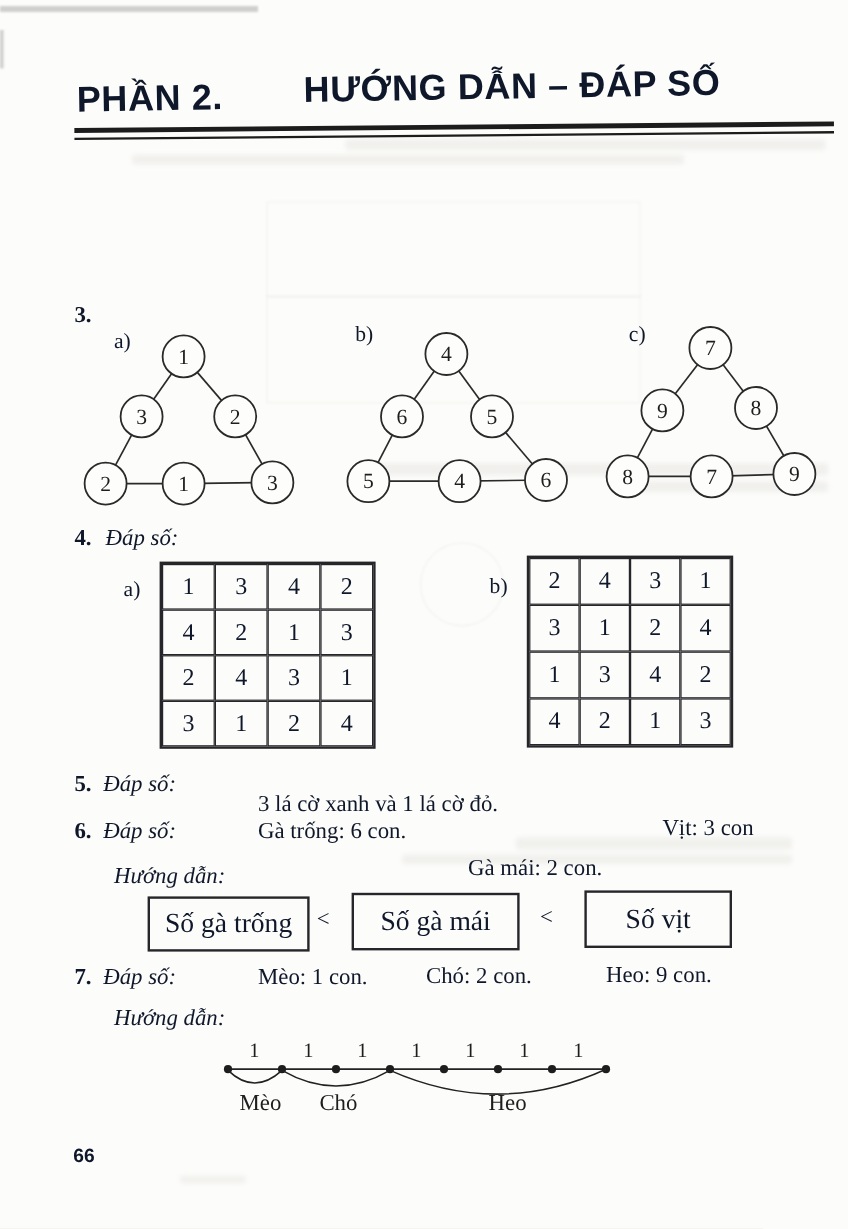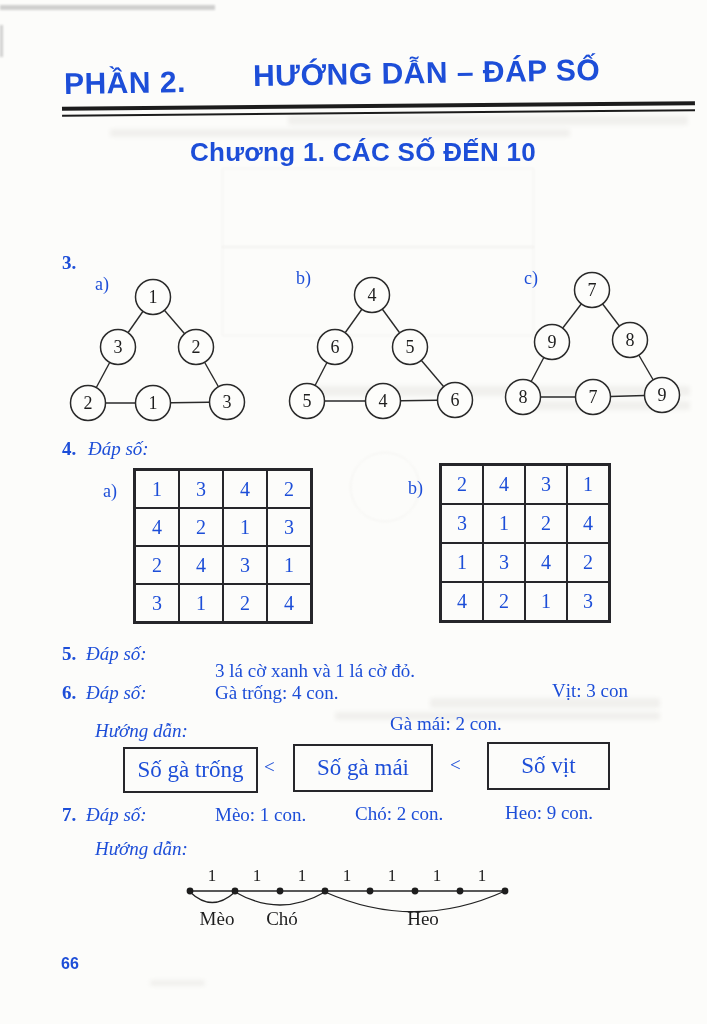--- a/index.html
+++ b/index.html
@@ -1,19 +1,19 @@
 <!DOCTYPE html>
 <html><head>
 <meta charset="utf-8">
 <style>
   html,body{margin:0;padding:0;background:#e9e7e3;}
   .page{
     position:relative;width:707px;height:1024px;margin:0 auto;
     background:#fcfcfa;overflow:hidden;
-    font-family:"Liberation Serif","DejaVu Serif",serif;color:#1d4ed8;
+    font-family:"Liberation Serif","DejaVu Serif",serif;color:#0f172a;
   }
   .abs{position:absolute;white-space:nowrap;}
   .bold{font-weight:bold;}
   .ital{font-style:italic;}
   .sans{font-family:"Liberation Sans","DejaVu Sans",sans-serif;font-weight:bold;}
   .t19{font-size:19px;}
   .t18{font-size:18px;}
 
   
   .hdr-part{left:64px;top:66px;font-size:30px;letter-spacing:.5px;transform:rotate(-1deg);}
@@ -69,21 +69,20 @@
   <div class="bleed" style="left:300px;top:386px;width:390px;height:10px;"></div>
   <div class="bleed" style="left:520px;top:401px;width:170px;height:9px;"></div>
   <div class="bleed-circle" style="left:350px;top:452px;width:68px;height:68px;"></div>
   <div class="bleed" style="left:430px;top:698px;width:230px;height:10px;"></div>
   <div class="bleed" style="left:335px;top:712px;width:325px;height:8px;"></div>
   <div class="bleed" style="left:150px;top:980px;width:55px;height:6px;"></div>
 
   <div class="abs sans hdr-part">PHẦN 2.</div>
   <div class="abs sans hdr-title">HƯỚNG DẪN – ĐÁP SỐ</div>
   <div class="hdr-rule"></div>
-  <div class="abs sans chapter">Chương 1. CÁC SỐ ĐẾN 10</div>
 
   <div>
     <span class="abs bold t19" style="left:62px;top:252px;">3.</span>
     <span class="abs t18" style="left:95px;top:274px;">a)</span>
     <span class="abs t18" style="left:296px;top:268px;">b)</span>
     <span class="abs t18" style="left:524px;top:268px;">c)</span>
 
     <svg class="tri-svg" width="630" height="160" viewBox="0 0 630 160">
 
       <g>
@@ -198,21 +197,21 @@
 
   <div>
     <span class="abs bold t19" style="left:62px;top:643px;">5.</span>
     <span class="abs ital t19" style="left:86px;top:643px;">Đáp số:</span>
     <span class="abs t19" style="left:215px;top:660px;">3 lá cờ xanh và 1 lá cờ đỏ.</span>
   </div>
 
   <div>
     <span class="abs bold t19" style="left:62px;top:682px;">6.</span>
     <span class="abs ital t19" style="left:86px;top:682px;">Đáp số:</span>
-    <span class="abs t19" style="left:215px;top:682px;">Gà trống: 4 con.</span>
+    <span class="abs t19" style="left:215px;top:682px;">Gà trống: 6 con.</span>
     <span class="abs t19" style="left:390px;top:681px;margin-top:32px;">Gà mái: 2 con.</span>
     <span class="abs t19" style="left:552px;top:680px;">Vịt: 3 con</span>
     <span class="abs ital t19" style="left:95px;top:720px;">Hướng dẫn:</span>
 
     <div class="ansbox" style="left:123px;top:747px;width:131px;height:42px;">Số gà trống</div>
     <span class="abs t19" style="left:264px;top:756px;">&lt;</span>
     <div class="ansbox" style="left:293px;top:744px;width:136px;height:44px;">Số gà mái</div>
     <span class="abs t19" style="left:450px;top:754px;">&lt;</span>
     <div class="ansbox" style="left:487px;top:742px;width:119px;height:44px;">Số vịt</div>
   </div>

